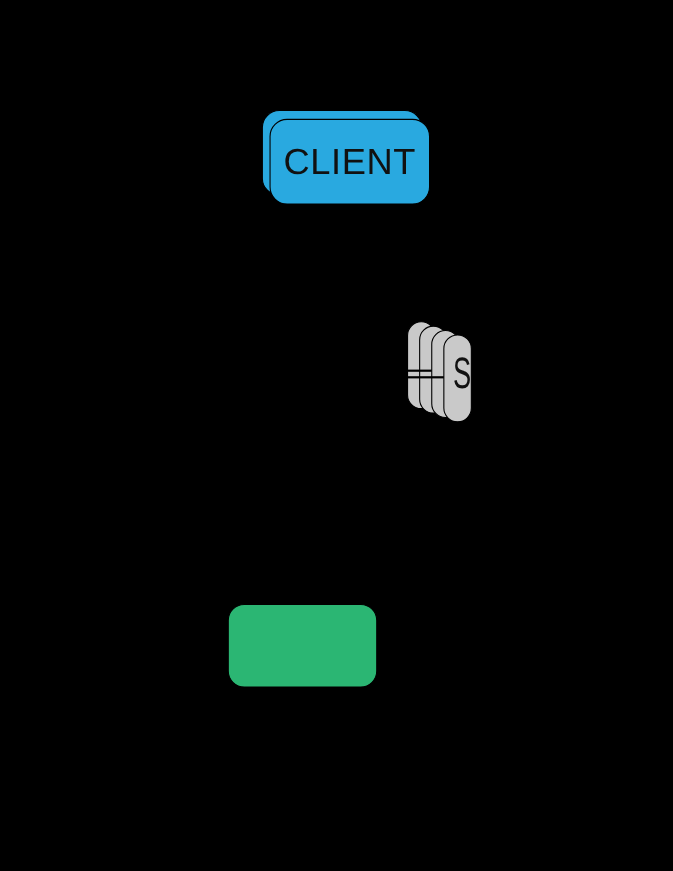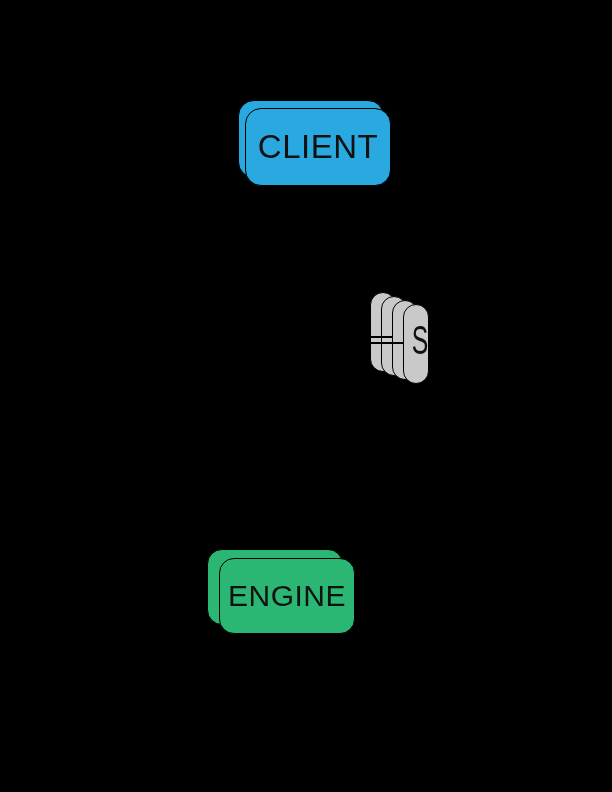--- a/index.html
+++ b/index.html
@@ -93,17 +93,14 @@
 
   <div class="pill pill-0" style="background-color: rgb(201, 201, 201);"></div>
   <div class="pill pill-1" style="background-color: rgb(201, 201, 201);"></div>
   <div class="hline line-a"></div>
   <div class="pill pill-2" style="background-color: rgb(201, 201, 201);"></div>
   <div class="hline line-b"></div>
   <div class="pill pill-3" style="background-color: rgb(201, 201, 201);"></div>
   <div class="scheduler-label">S</div>
 
   <div class="node engine-back" style="background-color: rgb(43, 182, 115);"></div>
-  <div class="node engine-front" style="background-color: rgb(43, 182, 115);">
-    <span class="node-label">ENGINE</span>
-  </div>
 
 </div>
 
 </body></html>

